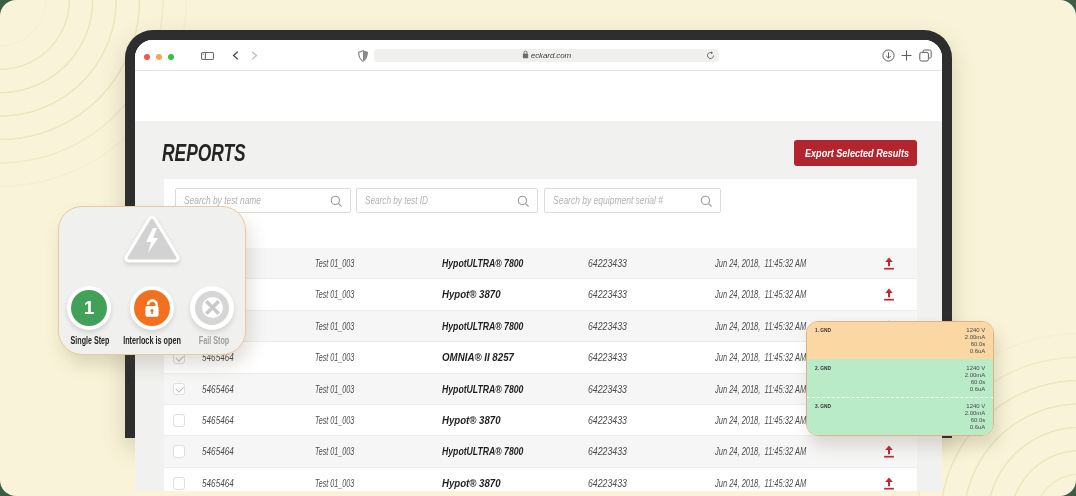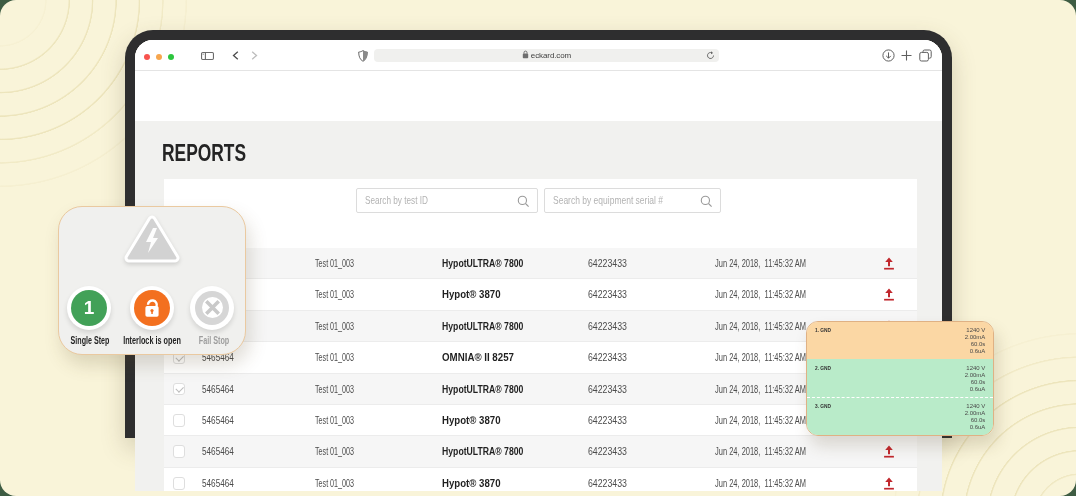--- a/index.html
+++ b/index.html
@@ -19,20 +19,21 @@
     background:repeating-radial-gradient(circle at 1080px 520px, rgba(206,188,112,0) 0px, rgba(206,188,112,0) 21.2px, rgba(206,188,112,.27) 22.3px, rgba(206,188,112,.27) 23.0px, rgba(206,188,112,0) 23.4px);
     -webkit-mask-image:radial-gradient(circle at 1080px 520px, transparent 0px, transparent 26px, #000 52px, #000 140px, transparent 200px);
     mask-image:radial-gradient(circle at 1080px 520px, transparent 0px, transparent 26px, #000 52px, #000 140px, transparent 200px);
   }
   
   .frame {
     position:absolute; left:125px; top:30px; width:827px; height:408px;
     border:10px solid #2e2e2f; border-bottom:none;
     border-radius:28px 28px 0 0;
     box-shadow:0 10px 24px rgba(80,68,40,.22);
+    font-style:italic;
   }
   .screen {
     position:absolute; left:0; top:0; width:807px; height:451px;
     background:#fff; border-radius:18px 18px 0 0; overflow:hidden;
   }
   
   .chrome { position:absolute; left:0; top:0; width:807px; height:31px; background:#fff; border-bottom:1px solid #e4e4e4; }
   .dot { position:absolute; top:13.7px; width:6.2px; height:6.2px; border-radius:50%; }
   .urlbar { position:absolute; left:239px; top:8.5px; width:345px; height:13.5px; background:#f0f0ee; border-radius:4px; }
   .urltxt { position:absolute; top:0; left:0; right:0; height:13.5px; text-align:center; font-size:8px; line-height:13.5px; color:#3f3f3f; }
@@ -125,21 +126,28 @@
         </svg>
         <svg class="cicon" style="left:784px; top:9px;" width="13" height="13" viewBox="0 0 13 13">
           <rect x="0.8" y="3.4" width="8.6" height="8.6" rx="1.6" fill="#fff" stroke="#5f5f5f" stroke-width="1"></rect>
           <path d="M4 3.2 L4 2.6 A1.6 1.6 0 0 1 5.6 1 L10.6 1 A1.6 1.6 0 0 1 12.2 2.6 L12.2 7.6 A1.6 1.6 0 0 1 10.6 9.2 L10 9.2" fill="none" stroke="#5f5f5f" stroke-width="1"></path>
         </svg>
       </div>
 
 
       <div class="content">
         <div class="h1 fit" style="--tw: 84; transform-origin: left center; transform: scaleX(0.755481);">REPORTS</div>
+        <div class="btn"><span class="fitc" style="--tw: 104; display: inline-block; transform-origin: center center; transform: scaleX(0.825806);">Export Selected Results</span></div>
         <div class="panel">
+          <div class="sinput" style="left:11.4px; width:175.6px;"><span class="ph fit" style="--tw: 77; transform-origin: left center; transform: scaleX(0.763203);">Search by test name</span>
+            <svg class="mag" width="13" height="13" viewBox="0 0 13 13">
+              <circle cx="5.4" cy="5.4" r="4.1" fill="none" stroke="#9a9a9a" stroke-width="1.1"></circle>
+              <line x1="8.5" y1="8.5" x2="11.6" y2="11.6" stroke="#9a9a9a" stroke-width="1.1"></line>
+            </svg>
+          </div>
           <div class="sinput" style="left:192.6px; width:181.3px;"><span class="ph fit" style="--tw: 63; transform-origin: left center; transform: scaleX(0.746667);">Search by test ID</span>
             <svg class="mag" width="13" height="13" viewBox="0 0 13 13">
               <circle cx="5.4" cy="5.4" r="4.1" fill="none" stroke="#9a9a9a" stroke-width="1.1"></circle>
               <line x1="8.5" y1="8.5" x2="11.6" y2="11.6" stroke="#9a9a9a" stroke-width="1.1"></line>
             </svg>
           </div>
           <div class="sinput" style="left:380px; width:176.9px;"><span class="ph fit" style="--tw: 110; transform-origin: left center; transform: scaleX(0.772099);">Search by equipment serial #</span>
             <svg class="mag" width="13" height="13" viewBox="0 0 13 13">
               <circle cx="5.4" cy="5.4" r="4.1" fill="none" stroke="#9a9a9a" stroke-width="1.1"></circle>
               <line x1="8.5" y1="8.5" x2="11.6" y2="11.6" stroke="#9a9a9a" stroke-width="1.1"></line>

